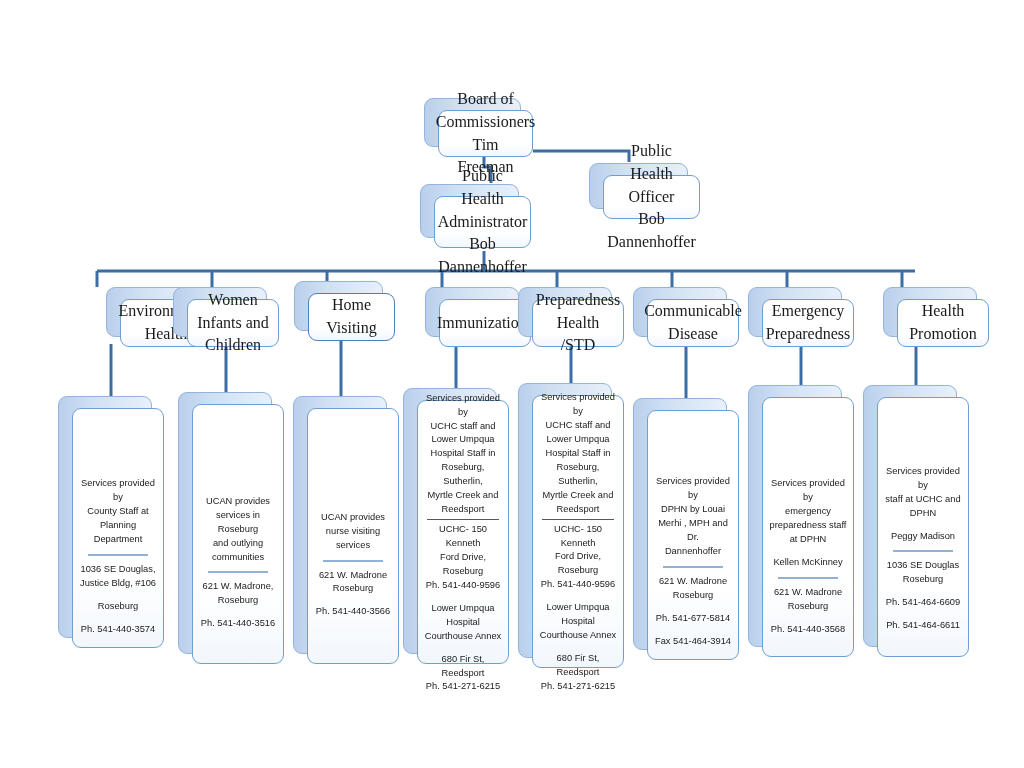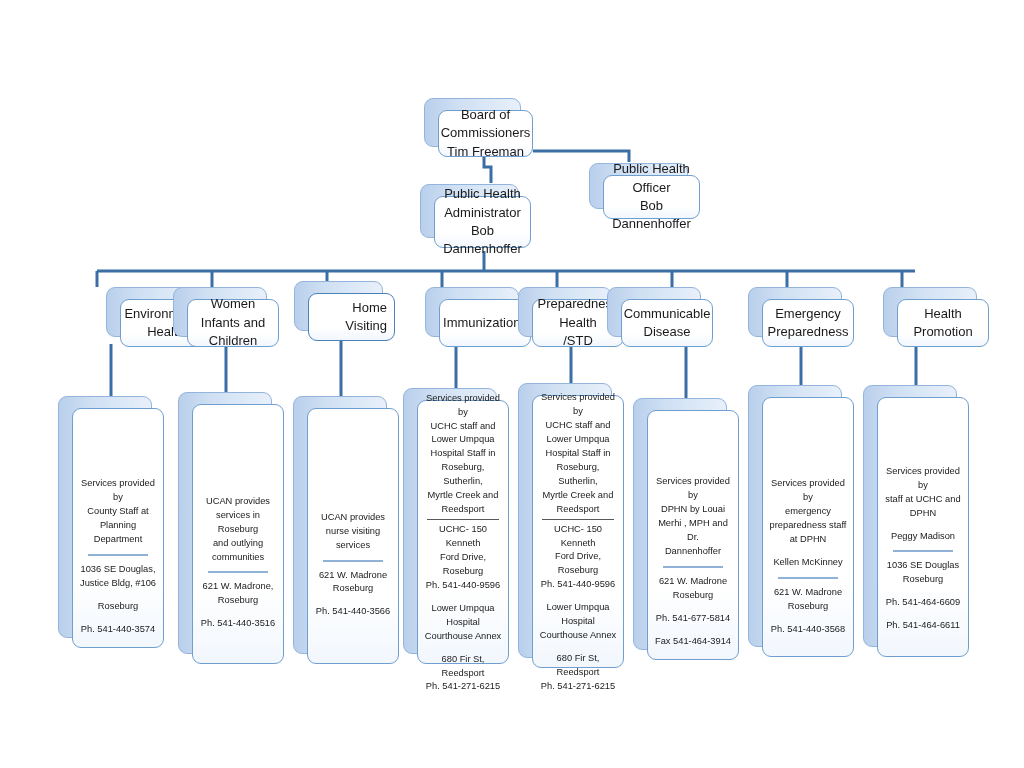--- a/index.html
+++ b/index.html
@@ -67,29 +67,29 @@
   }
 
   .node .line {
     display: block;
     line-height: 1.42;
   }
 
   
   .node.top .line,
   .node.dept .line {
-    font-size: 13px;
+    font-size: 16px;
+    font-family: Liberation Serif, serif;
   }
 
   .node.dept .face {
     border-color: #6f9fd0;
   }
   .node.dept.thick .face {
     border: 1.6px solid #4a80bb;
-    text-align: right;
   }
 
   
   .node.detail .face {
     justify-content: center;
     padding: 0 6px;
   }
   .node.detail .inner {
     width: 100%;
     display: flex;
@@ -211,21 +211,21 @@
           <span class="line">Immunizations</span>
         </div>
       </div>
       <div class="node dept" style="left: 518px; top: 287px; width: 92px; height: 48px;">
         <div class="shadow"></div>
         <div class="face">
           <span class="line">Preparedness Health</span>
           <span class="line">/STD</span>
         </div>
       </div>
-      <div class="node dept" style="left: 607px; top: 287px; width: 92px; height: 48px;">
+      <div class="node dept" style="left: 633px; top: 287px; width: 92px; height: 48px;">
         <div class="shadow"></div>
         <div class="face">
           <span class="line">Communicable</span>
           <span class="line">Disease</span>
         </div>
       </div>
       <div class="node dept" style="left: 748px; top: 287px; width: 92px; height: 48px;">
         <div class="shadow"></div>
         <div class="face">
           <span class="line">Emergency</span>

